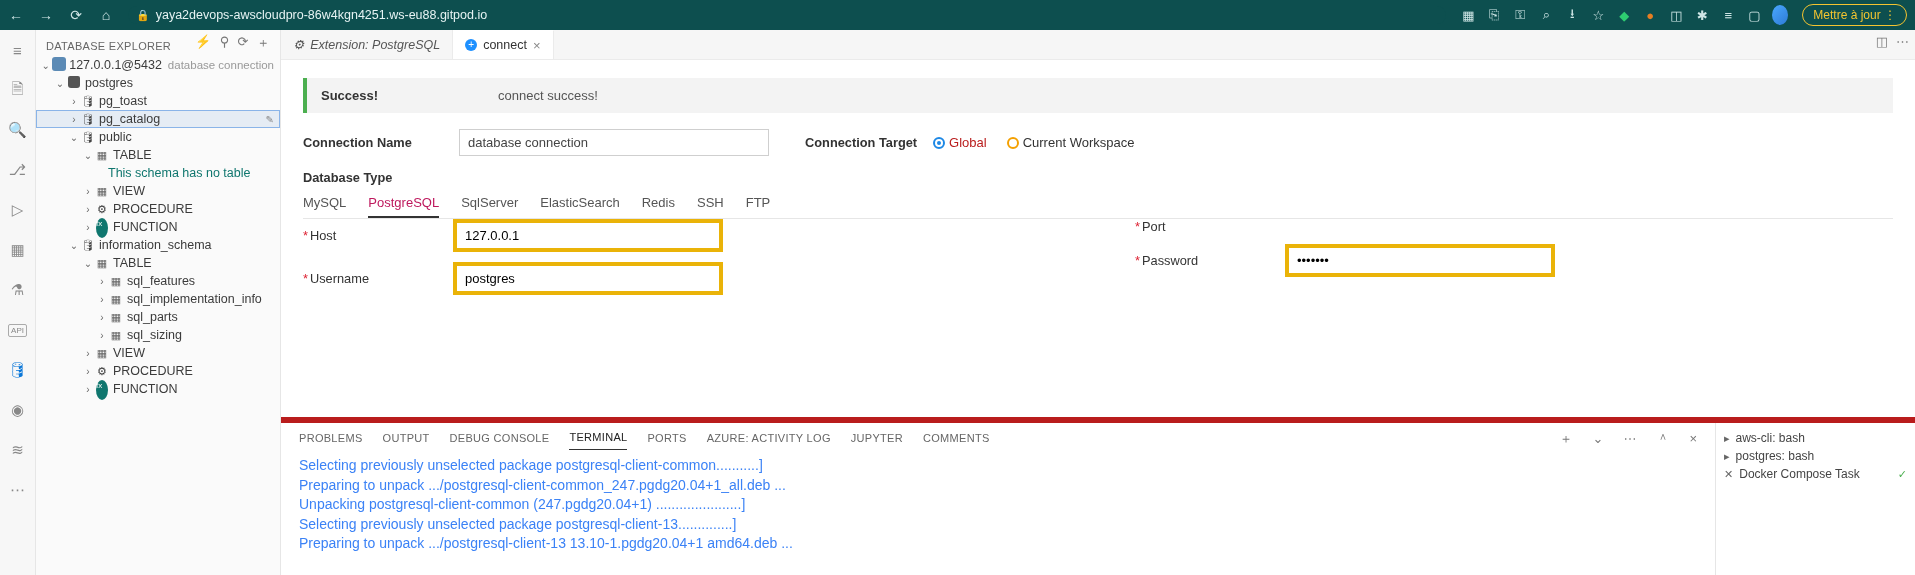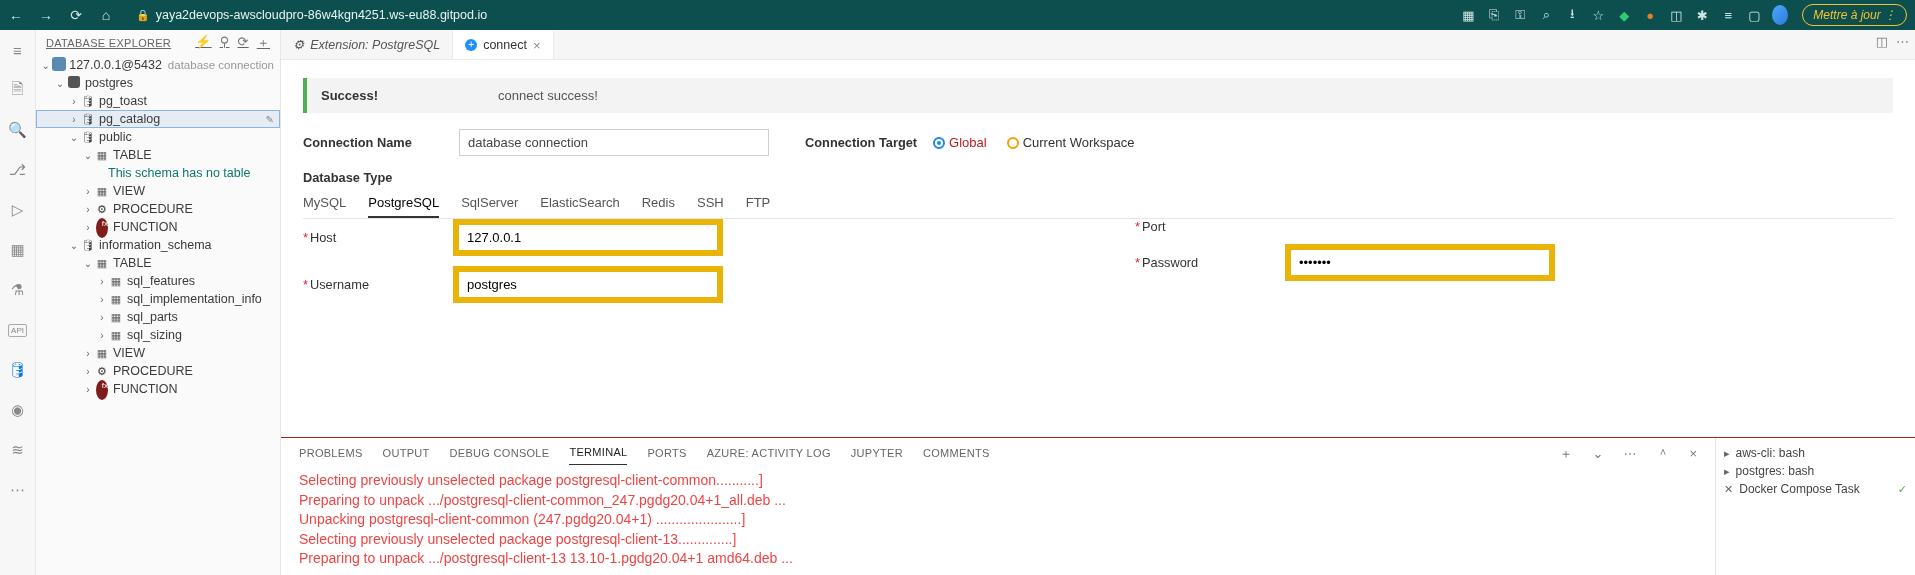--- a/index.html
+++ b/index.html
@@ -6,32 +6,32 @@
 body { background: #fff; color: #333; font-size: 13px; overflow: hidden; width: 1915px; height: 575px; }
 
 
 .browser-bar { height: 30px; background: #0d4f4f; display: flex; align-items: center; padding: 0 8px; gap: 14px; color: #cfe6e6; }
 .browser-bar .nav-ico { width: 16px; text-align: center; cursor: pointer; font-size: 14px; }
 .url-box { flex: 1; display: flex; align-items: center; gap: 6px; background: #0d4f4f; color: #e6f3f3; padding: 2px 8px; border-radius: 12px; }
 .lock { font-size: 11px; }
 .url-text { font-size: 12.5px; color: #e6f3f3; }
 .ext-icons { display: flex; gap: 10px; align-items: center; }
 .ext-icons span { width: 16px; text-align: center; font-size: 13px; cursor: pointer; }
-.update-btn { border: 1px solid #f4c430; color: #f4c430; padding: 3px 10px; border-radius: 13px; font-size: 12px; cursor: pointer; font-style: italic; }
+.update-btn { border: 1px solid #f4c430; color: #f4c430; padding: 3px 10px; border-radius: 13px; font-size: 12px; cursor: pointer; }
 .avatar-ico { width: 20px; height: 20px; border-radius: 50%; background: linear-gradient(135deg,#4aa8ff,#2e7bd6); display: inline-block; }
 
 
 .ide { display: flex; height: calc(575px - 30px); }
 .activity-bar { width: 36px; background: #f7f7f7; border-right: 1px solid #e6e6e6; display: flex; flex-direction: column; align-items: center; padding-top: 8px; gap: 16px; }
 .activity-bar .aicon { width: 24px; height: 24px; display: flex; align-items: center; justify-content: center; color: #888; cursor: pointer; font-size: 15px; }
 .activity-bar .aicon.active { color: #0b77d8; }
 .activity-bar .spacer { flex: 1; }
 
 .sidebar { width: 245px; background: #fafafa; border-right: 1px solid #e6e6e6; display: flex; flex-direction: column; }
-.sidebar-head { display: flex; align-items: center; padding: 4px 10px; font-size: 11px; color: #666; letter-spacing: .3px; text-decoration: underline; }
+.sidebar-head { display: flex; align-items: flex-end; padding: 4px 10px; font-size: 11px; color: #666; letter-spacing: .3px; }
 .sidebar-head .actions { margin-left: auto; display: flex; gap: 8px; }
 .sidebar-head .actions span { cursor: pointer; color: #777; font-size: 13px; }
 
 .tree { flex: 1; overflow: auto; font-size: 12.5px; color: #3b3b3b; }
 .tree .row { display: flex; align-items: center; height: 18px; padding-right: 6px; cursor: pointer; white-space: nowrap; }
 .tree .row.selected { background: #e5ecf4; outline: 1px solid #8ab4e8; outline-offset: -1px; }
 .tree .chev { width: 12px; text-align: center; color: #6b6b6b; font-size: 10px; }
 .tree .icon { width: 16px; text-align: center; margin-right: 3px; font-size: 11px; }
 .tree .txt { flex: 1; }
 .tree .detail { color: #999; margin-left: 6px; font-size: 11.5px; }
@@ -62,46 +62,46 @@
 .radio-grp { display: flex; align-items: center; gap: 20px; }
 .radio-grp label { display: flex; align-items: center; gap: 4px; font-size: 13px; cursor: pointer; }
 .radio-grp .r { width: 12px; height: 12px; border-radius: 50%; border: 2px solid #1e88e5; display: inline-block; position: relative; }
 .radio-grp .r.checked::after { content:""; position:absolute; inset:2px; border-radius:50%; background:#1e88e5; }
 .radio-grp .r.orange { border-color: #f4a000; }
 .linkish { color: #b91c1c; }
 
 .section-label { font-size: 12.8px; font-weight: 600; color: #333; margin-top: 6px; margin-bottom: 6px; }
 .db-tabs { display: flex; gap: 22px; border-bottom: 1px solid #e6e6e6; font-size: 13px; }
 .db-tab { padding: 4px 0 6px; cursor: pointer; color: #555; }
-.db-tab.active { border-bottom: 2px solid #333; color: #000000; }
+.db-tab.active { border-bottom: 2px solid #333; color: #be185d; }
 
 .form-grid { display: flex; gap: 74px; }
 .col { flex: 1; }
 .cell { display: flex; align-items: center; margin-bottom: 10px; }
 .cell .lbl { width: 150px; font-size: 12.8px; color: #333; font-weight: 500; }
-.cell input { flex: 1; max-width: 270px; border: 6px solid #eab308; padding: 5px 8px; font-size: 13px; }
-
-
-.panel { border-top: 1px solid #b91c1c; height: 138px; display: flex; }
+.cell input { flex: 1; max-width: 270px; border: 4px solid #eab308; padding: 5px 8px; font-size: 13px; }
+
+
+.panel { border-top: 6px solid #b91c1c; height: 158px; display: flex; }
 .panel-main { flex: 1; display: flex; flex-direction: column; min-width: 0; }
 .panel-tabs { display: flex; gap: 20px; padding: 4px 18px 0; font-size: 11px; color: #666; align-items:center; }
 .panel-tab { padding: 4px 0 6px; cursor: pointer; letter-spacing: .3px; }
 .panel-tab.active { color: #222; border-bottom: 1px solid #333; }
 .panel-tabs .grow { flex: 1; }
 .panel-tabs .pico { cursor: pointer; color: #777; font-size: 13px; }
-.term { flex: 1; padding: 6px 18px; font-family: Consolas, monospace; font-size: 14px; color: #ef4444; line-height: 1.4; overflow: hidden; white-space: pre; }
+.term { flex: 1; padding: 6px 18px; font-family: Consolas, monospace; font-size: 14px; color: #3b82f6; line-height: 1.4; overflow: hidden; white-space: pre; }
 .term-side { width: 200px; border-left: 1px solid #e6e6e6; padding: 6px 8px; font-size: 12px; color: #444; }
 .term-side .item { display: flex; align-items: center; gap: 6px; padding: 2px 0; cursor: pointer; }
 .term-side .ti { font-size: 11px; color: #666; }
 .term-side .chk { margin-left: auto; color: #4caf50; font-size: 11px; }
 .elephant{ width:14px; height:14px; display:inline-block; background:#5b8ab5; border-radius:3px; position:relative;}
 .db-cyl{ width:12px;height:12px; display:inline-block; background:#555; border-radius:2px 2px 3px 3px; position:relative;}
 .folder-ico{ color:#444;}
 .grid-ico{ color:#666;}
-.fn-ico{ width:12px;height:20px;display:inline-block;border-radius:50%;background:#7f1d1d;color:#fff;font-size:8px;text-align:right;line-height:12px;}
+.fn-ico{ width:12px;height:20px;display:inline-block;border-radius:50%;background:#0f766e;color:#fff;font-size:8px;text-align:left;line-height:12px;}
 </style>
 </head>
 <body>
 
 <div class="browser-bar">
   <span class="nav-ico">←</span>
   <span class="nav-ico">→</span>
   <span class="nav-ico">⟳</span>
   <span class="nav-ico">⌂</span>
   <div class="url-box">

